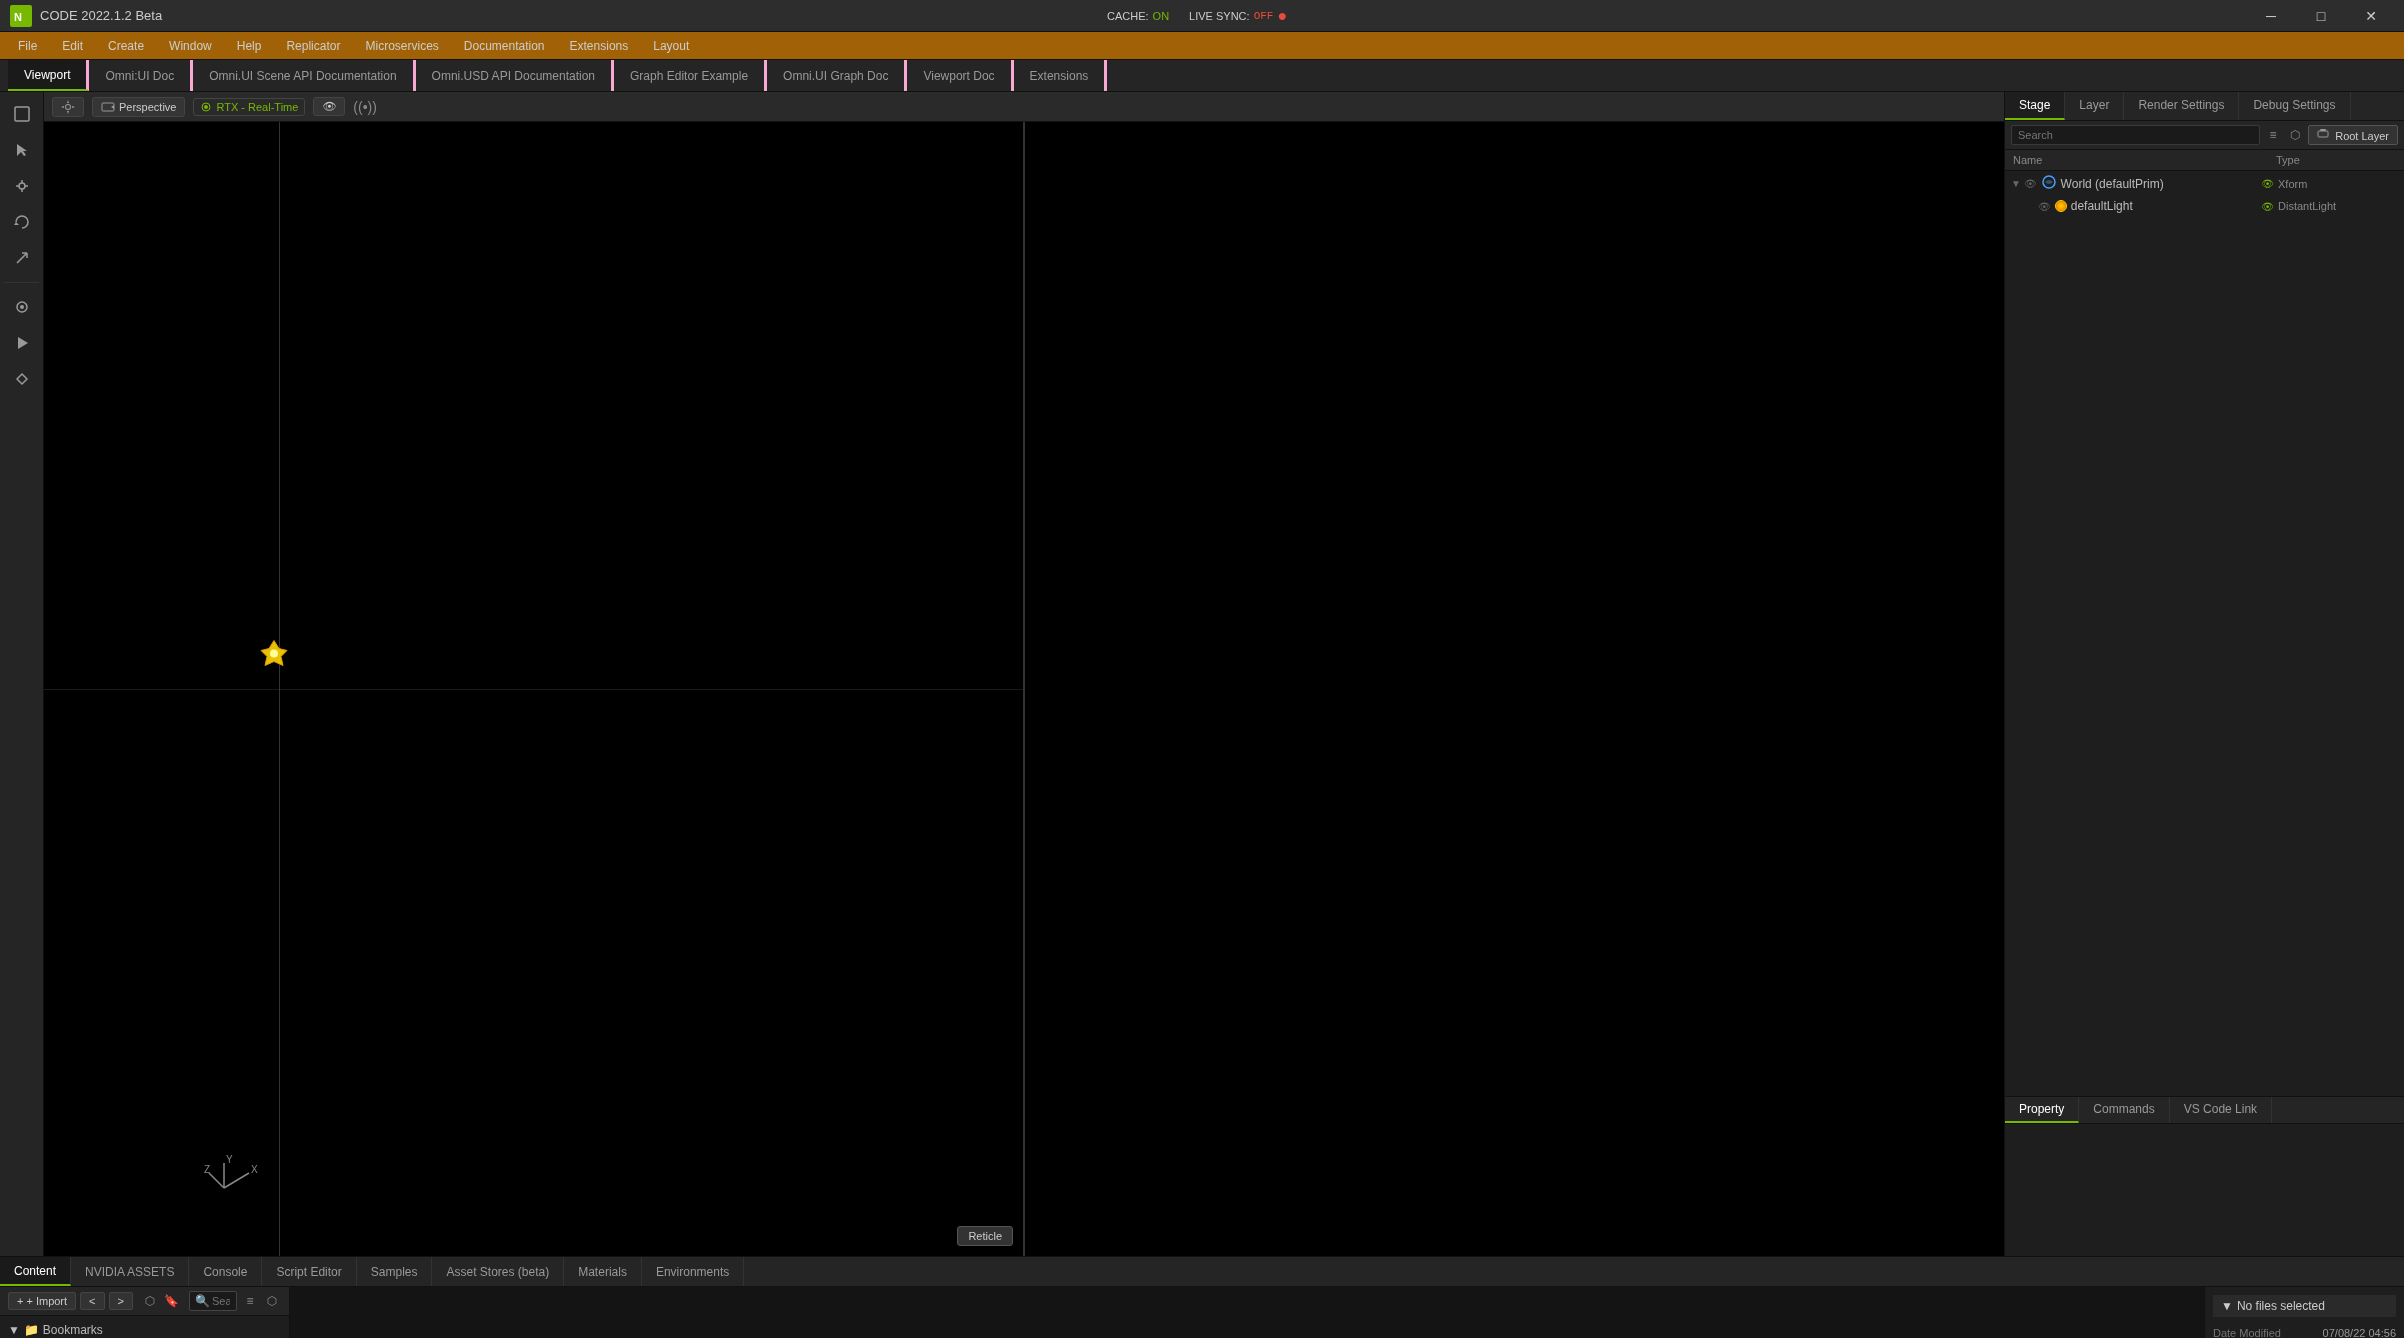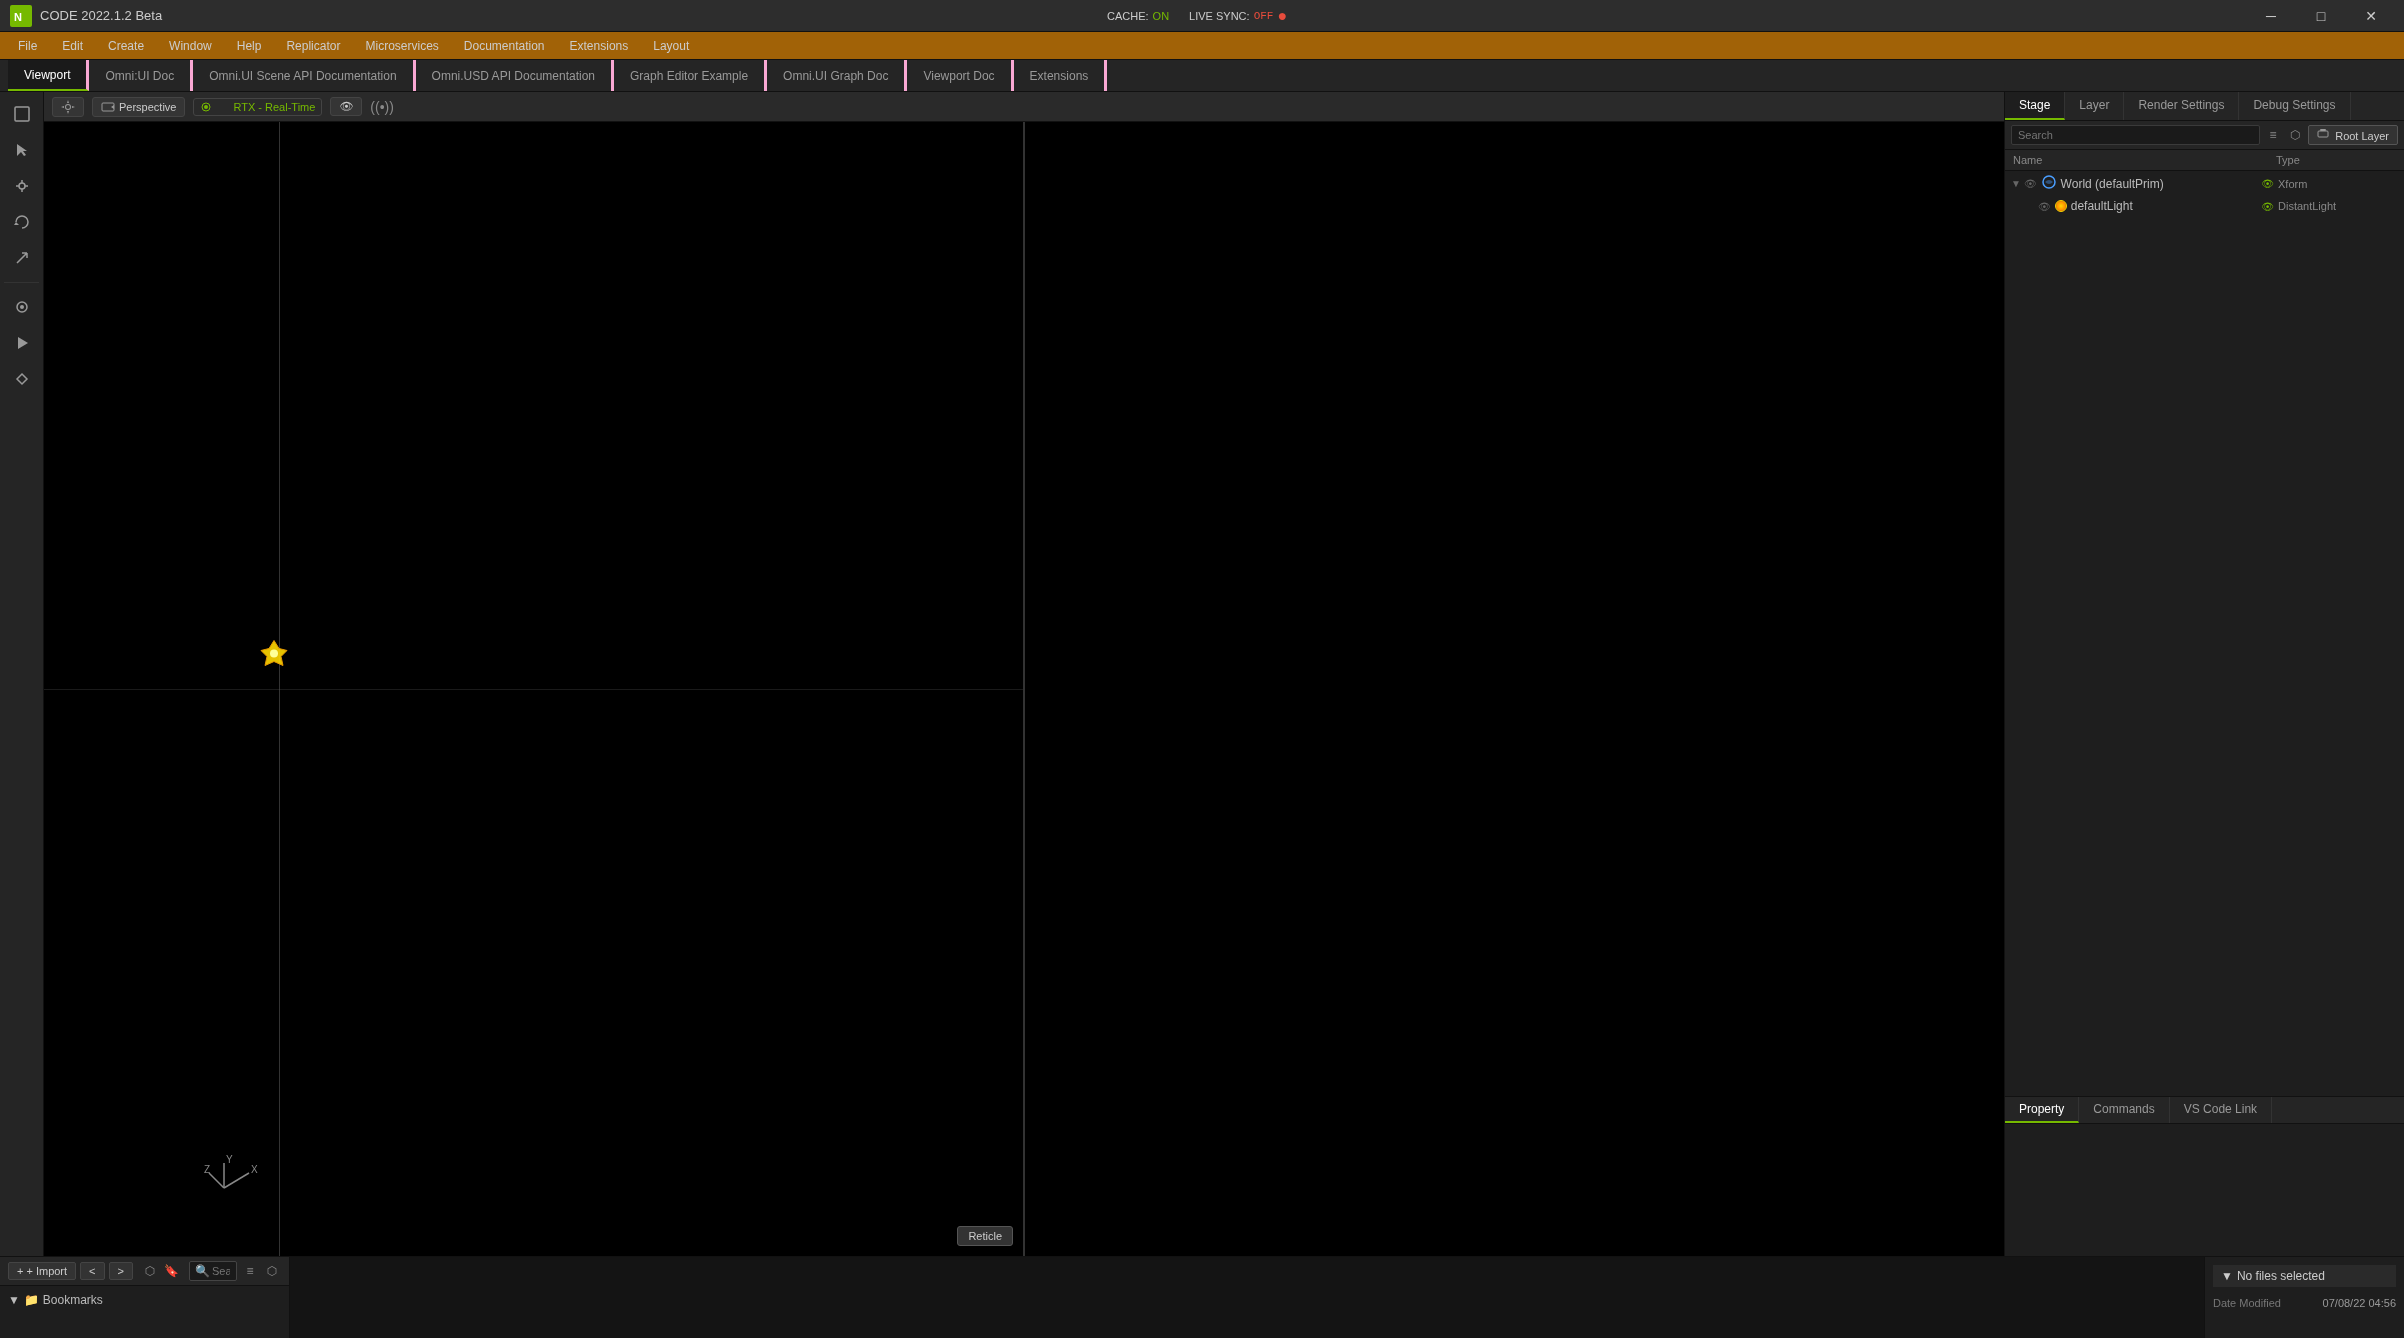--- a/index.html
+++ b/index.html
@@ -427,21 +427,21 @@
       cursor: pointer;
       display: flex;
       align-items: center;
       justify-content: center;
       font-size: 12px;
     }
 
     #rtx-badge {
       display: flex;
       align-items: center;
-      gap: 21px;
+      gap: 4px;
       padding: 2px 6px;
       background: #2a2a2a;
       border: 1px solid #444;
       border-radius: 3px;
       font-size: 11px;
       color: #76b900;
       cursor: pointer;
     }
     #radio-icon {
       font-size: 14px;
@@ -671,20 +671,30 @@
         <div class="prop-tab active">Property</div>
         <div class="prop-tab">Commands</div>
         <div class="prop-tab">VS Code Link</div>
       </div>
     </div>
   </div>
 </div>
 
 <div id="bottom-section">
 
+  <div id="bottom-tabs">
+    <div class="bottom-tab active">Content</div>
+    <div class="bottom-tab">NVIDIA ASSETS</div>
+    <div class="bottom-tab">Console</div>
+    <div class="bottom-tab">Script Editor</div>
+    <div class="bottom-tab">Samples</div>
+    <div class="bottom-tab">Asset Stores (beta)</div>
+    <div class="bottom-tab">Materials</div>
+    <div class="bottom-tab">Environments</div>
+  </div>
 
   <div id="content-layout">
 
     <div id="file-browser">
 
       <div id="browser-toolbar">
         <button class="browser-btn">
           <span>+</span>
           <span>+ Import</span>
         </button>

